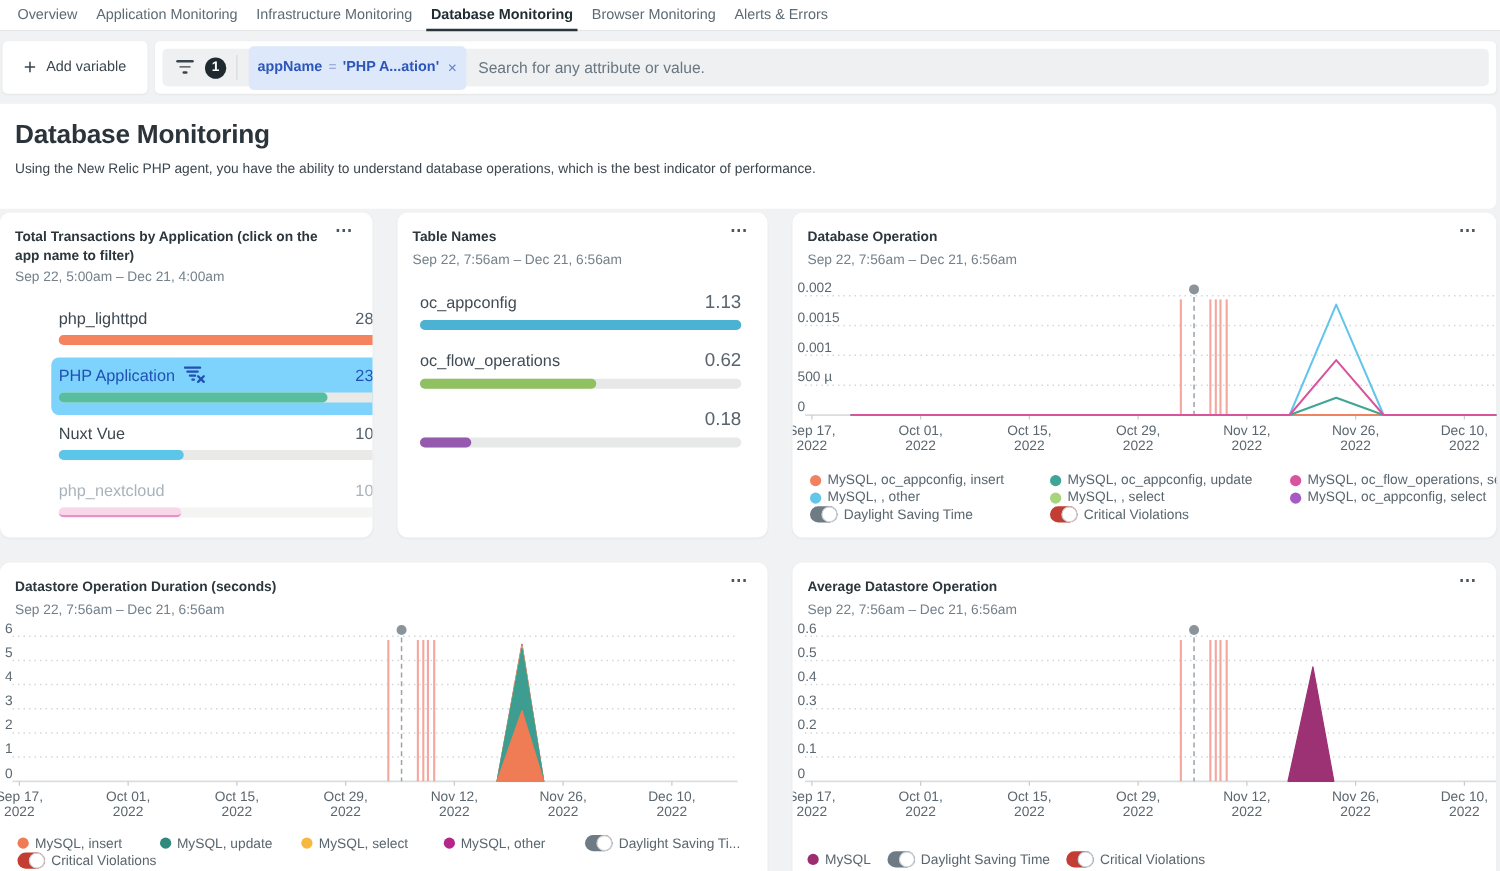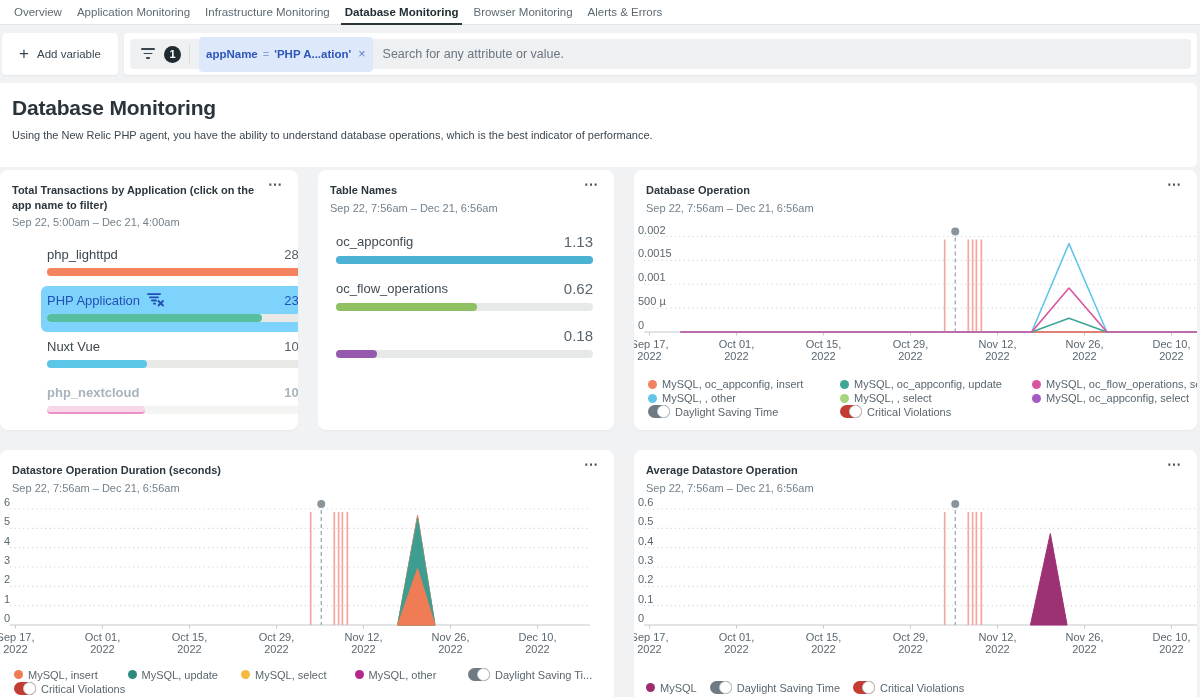--- a/index.html
+++ b/index.html
@@ -65,21 +65,21 @@
 
   
   .bar-row { position:absolute; left:12px; border-radius:6px; padding:6px 6px 0 6px; height:46px;margin-left:29px; }
   .bar-row .line1 { display:flex; justify-content:space-between; align-items:center; height:17px; }
   .bar-label { font-size:13px; color:#3c474f; display:flex; align-items:center; gap:7px; }
   .bar-value { font-size:13px; color:#525f69; }
   .bar-track { height:8px; border-radius:4px; background:#e9e9e7; margin-top:5px; overflow:visible; }
   .bar-fill { height:8px; border-radius:4px; }
   .bar-row.selected { background:#7dd3fc; }
   .bar-row.selected .bar-label, .bar-row.selected .bar-value { color:#2150b4; font-weight:500; }
-  .bar-row.faded .bar-label, .bar-row.faded .bar-value { color:#a9b3bb;font-weight:bold; }
+  .bar-row.faded .bar-label, .bar-row.faded .bar-value { color:#a9b3bb; }
   .bar-row.faded .bar-track { background:#f4f4f3; }
   .bar-row.faded .bar-fill { border-bottom:2px solid #ec8fc8; }
   .bar-row2 { position:absolute; left:12px; padding:0 6px; height:47px; }
   .bar-row2 .line1 { display:flex; justify-content:space-between; align-items:center; height:16px; }
   .bar-row2 .bar-label { font-size:13px; color:#414c55; }
   .bar-row2 .bar-value { font-size:15px; color:#59646d; }
   .bar-row2 .bar-track { height:8px; margin-top:7px; background:#e7e8e8; }
   .filtericon { display:inline-block; flex:none; }
 
   

